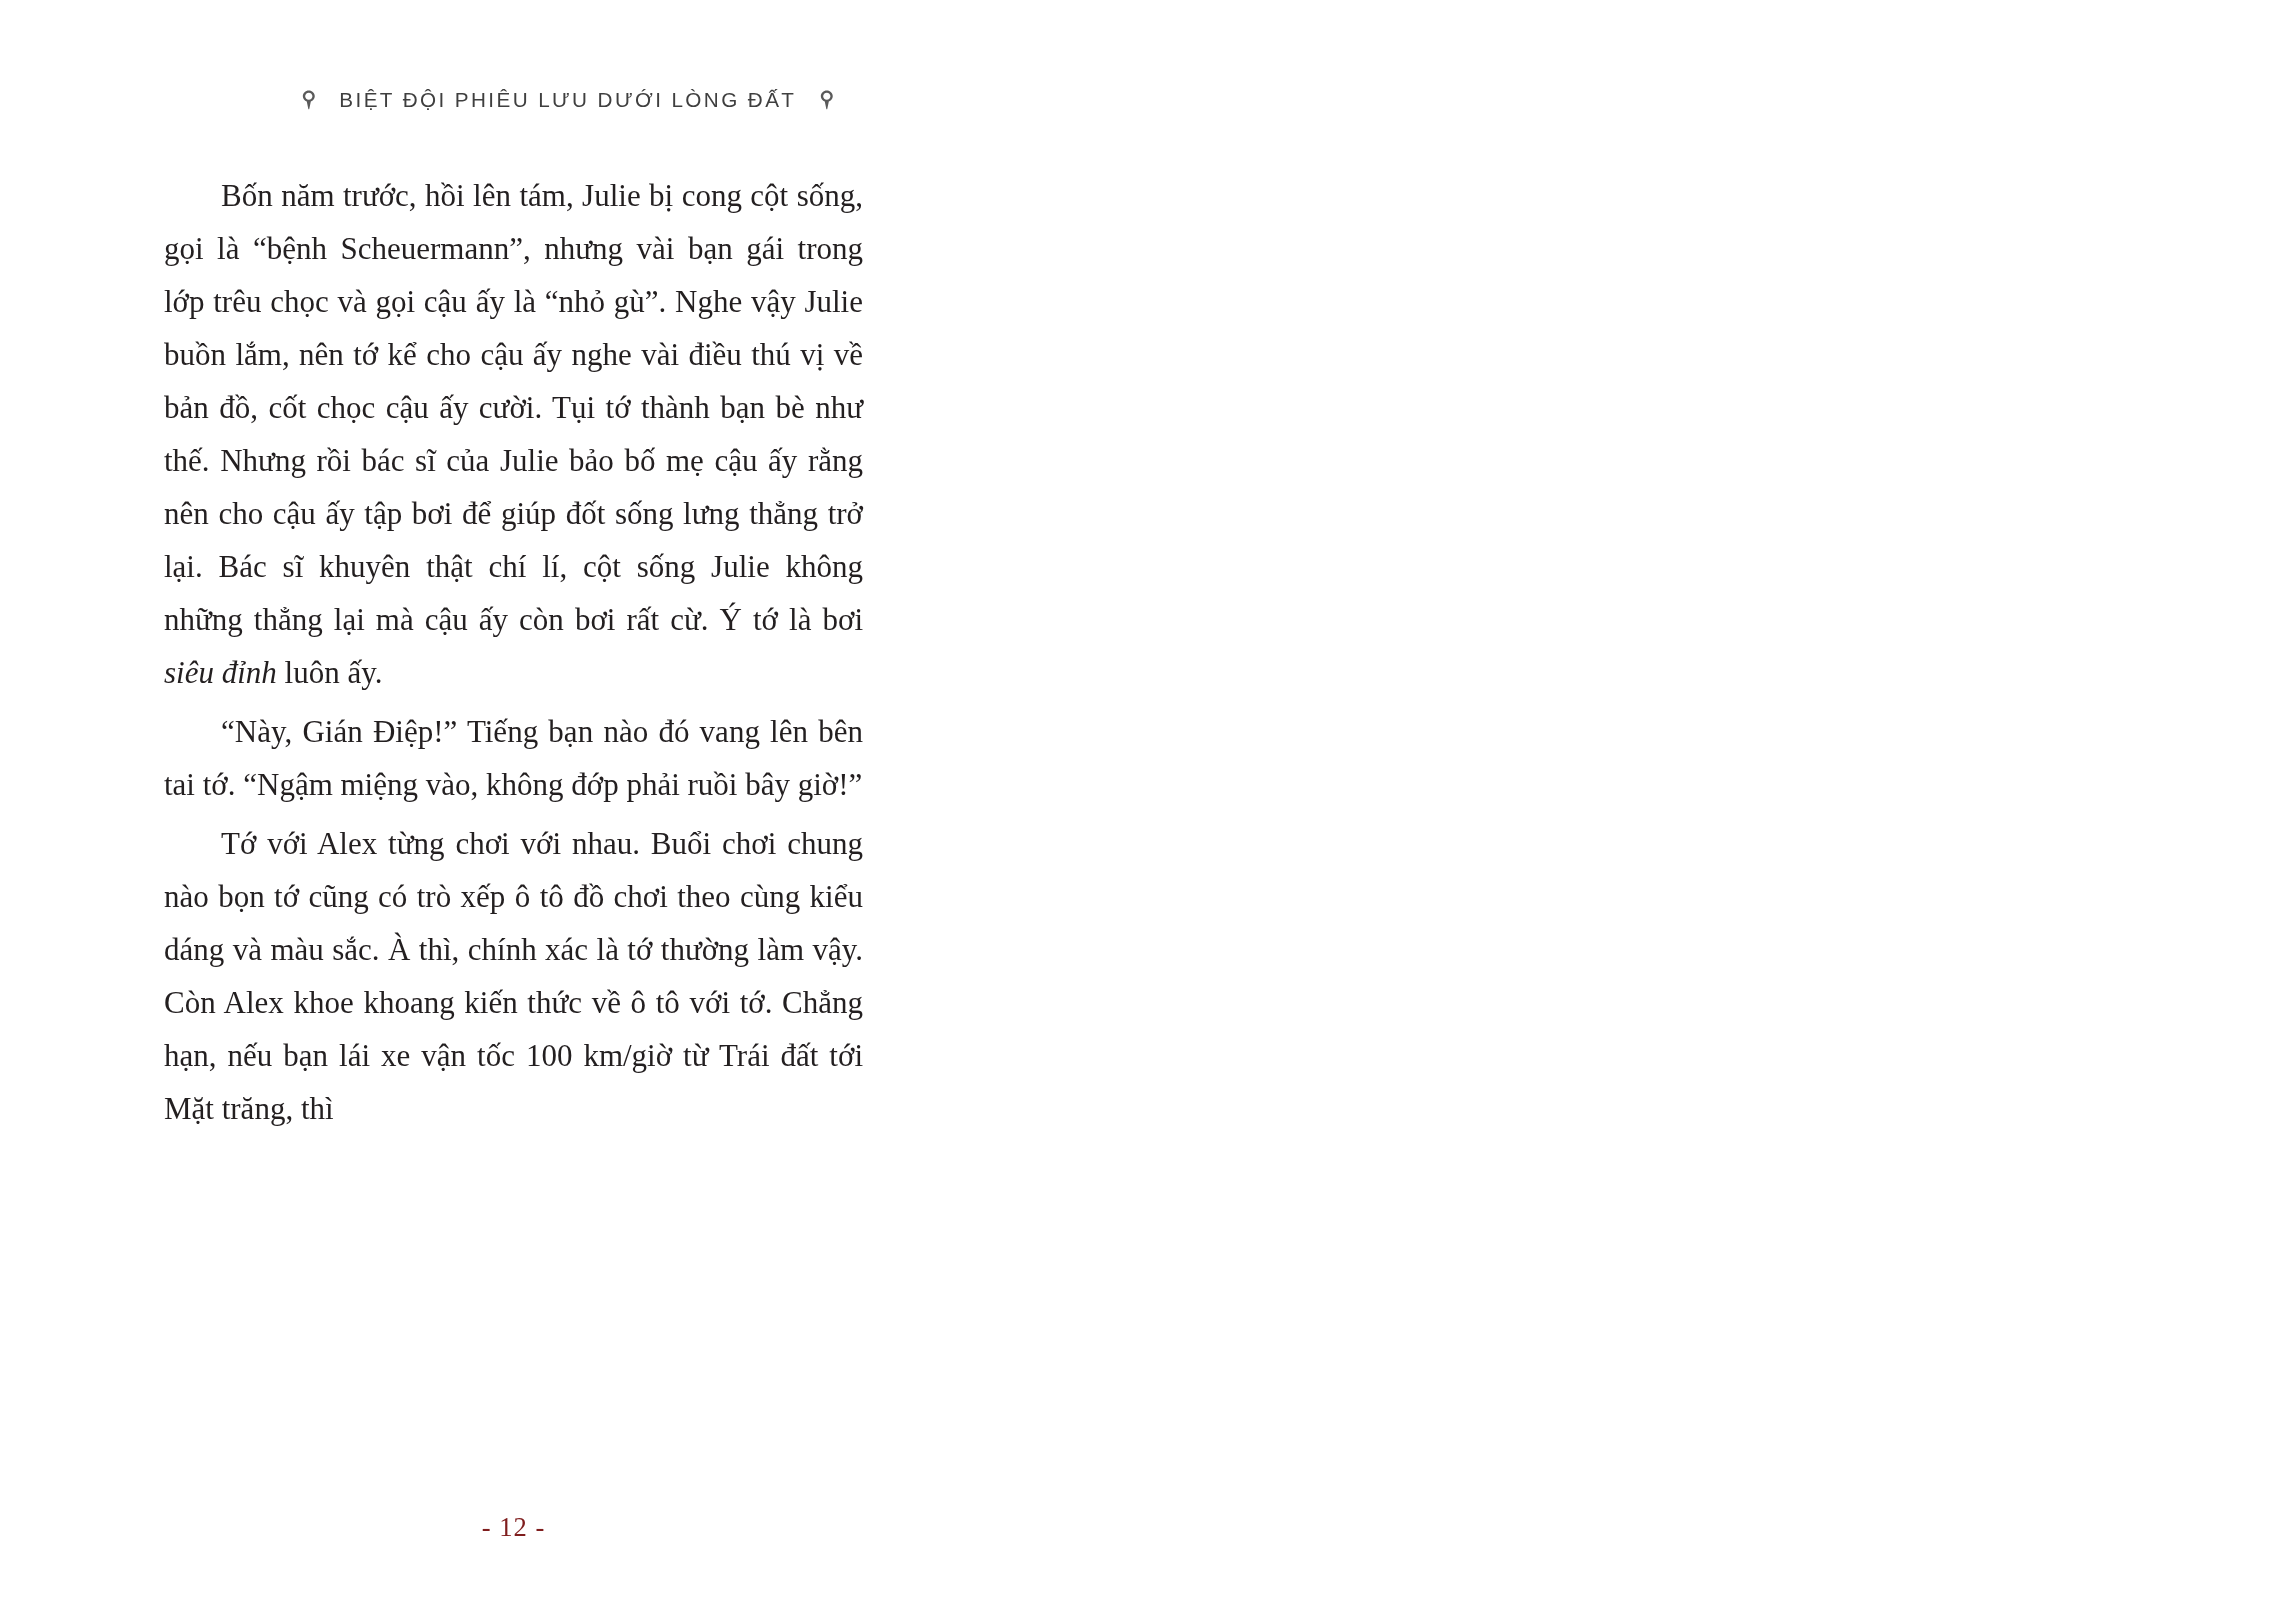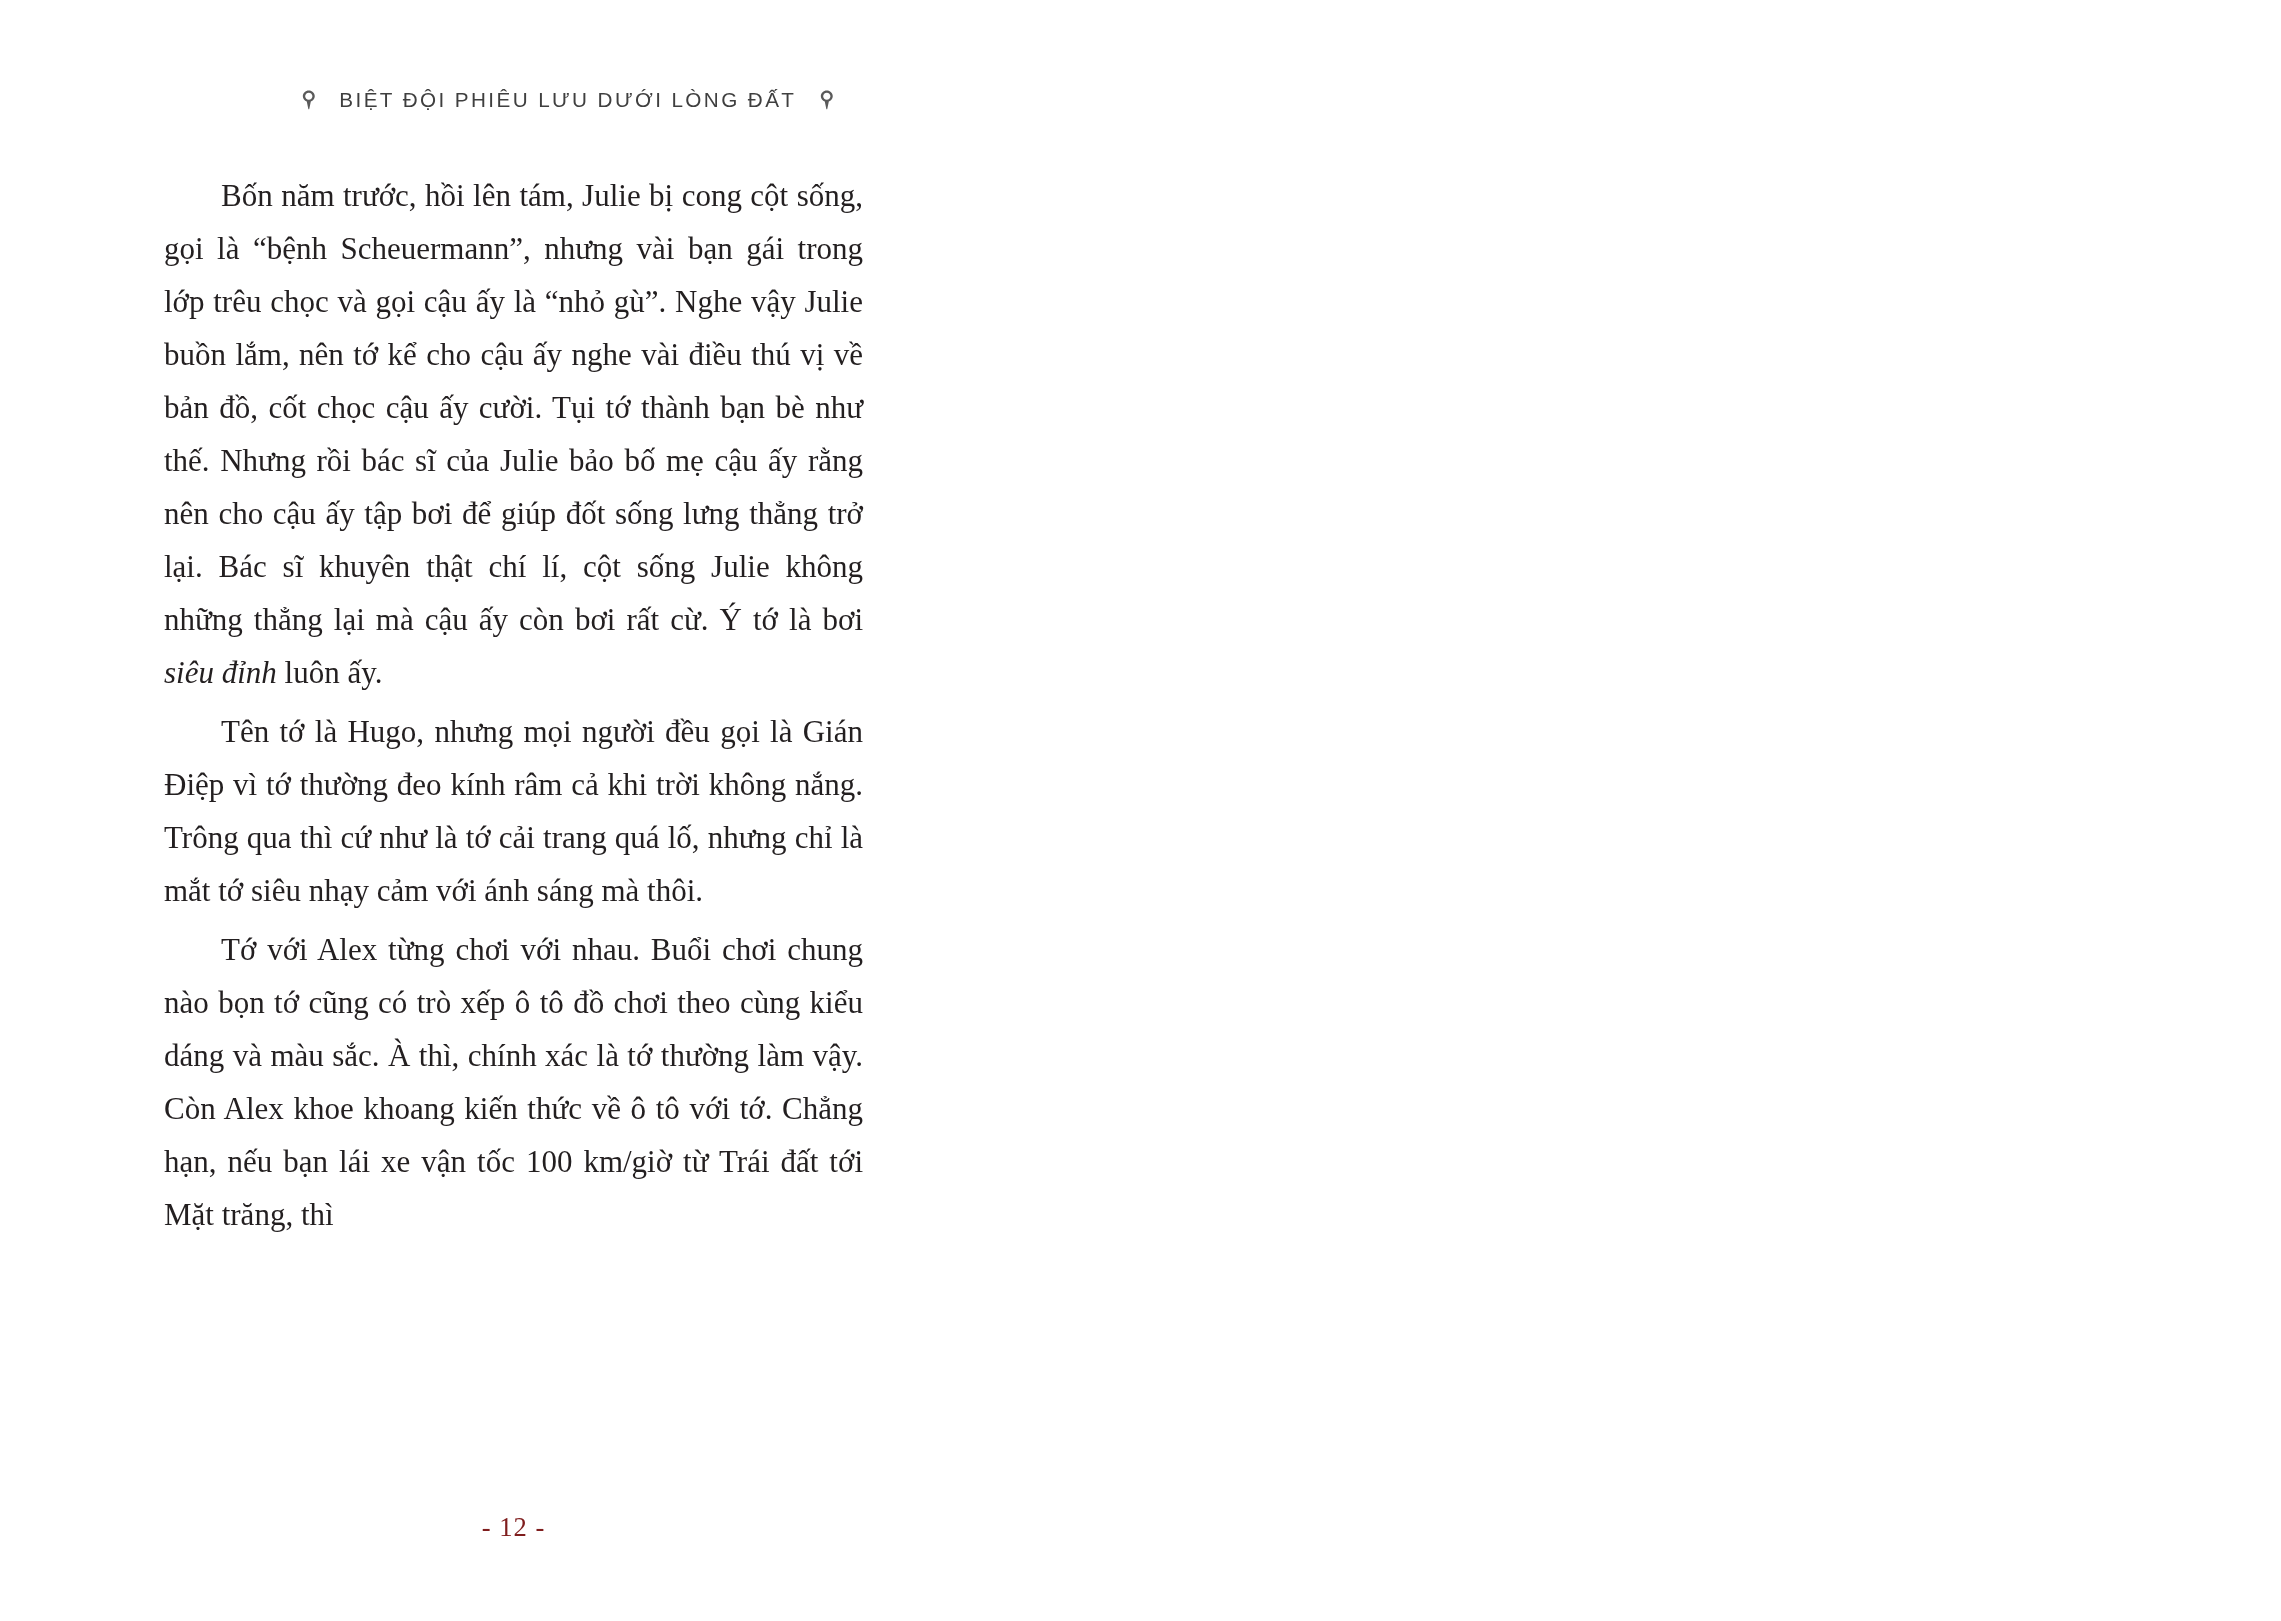--- a/index.html
+++ b/index.html
@@ -113,21 +113,21 @@
           <svg viewBox="0 0 24 24" width="25.6" height="25.6" aria-hidden="true">
             <g transform="scale(-1,1) translate(-24,0)">
               <path d="M12 3.2c-3.1 0-5.6 2.4-5.6 5.4 0 2.4 1.7 4.3 3.7 5l1.4 6.8c0 .3.3.5.5.5s.5-.2.5-.5l1.4-6.8c2-0.7 3.7-2.6 3.7-5 0-3-2.5-5.4-5.6-5.4zm0 2.1c1.9 0 3.4 1.5 3.4 3.3S13.9 11.9 12 11.9 8.6 10.4 8.6 8.6 10.1 5.3 12 5.3z" fill="currentColor"></path>
             </g>
           </svg>
         </span>
       </div>
 
       <div class="textcol col-left">
         <p><span>Bốn năm trước, hồi lên tám, Julie bị cong cột sống, gọi là “bệnh Scheuermann”, nhưng vài bạn gái trong lớp trêu chọc và gọi cậu ấy là “nhỏ gù”. Nghe vậy Julie buồn lắm, nên tớ kể cho cậu ấy nghe vài điều thú vị về bản đồ, cốt chọc cậu ấy cười. Tụi tớ thành bạn bè như thế. Nhưng rồi bác sĩ của Julie bảo bố mẹ cậu ấy rằng nên cho cậu ấy tập bơi để giúp đốt sống lưng thẳng trở lại. Bác sĩ khuyên thật chí lí, cột sống Julie không những thẳng lại mà cậu ấy còn bơi rất cừ. Ý tớ là bơi <em>siêu đỉnh</em> luôn ấy.</span></p>
-        <p>Tên tớ là Hugo, nhưng mọi người đều gọi là Gián Điệp vì tớ thường đeo kính râm cả khi trời không nắng. Trông qua thì cứ như là tớ cải trang quá lố, nhưng chỉ là mắt tớ siêu nhạy cảm với ánh sáng mà thôi.</p>
+        <p>“Này, Gián Điệp!” Tiếng bạn nào đó vang lên bên tai tớ. “Ngậm miệng vào, không đớp phải ruồi bây giờ!”</p>
         <p>Tớ với Alex từng chơi với nhau. Buổi chơi chung nào bọn tớ cũng có trò xếp ô tô đồ chơi theo cùng kiểu dáng và màu sắc. À thì, chính xác là tớ thường làm vậy. Còn Alex khoe khoang kiến thức về ô tô với tớ. Chẳng hạn, nếu bạn lái xe vận tốc 100 km/giờ từ Trái đất tới Mặt trăng, thì</p>
       </div>
 
       <div class="folio folio-left">- 12 -</div>
     </div>
   </div>
 
   <div class="page">
     <div class="page-inner">
 

